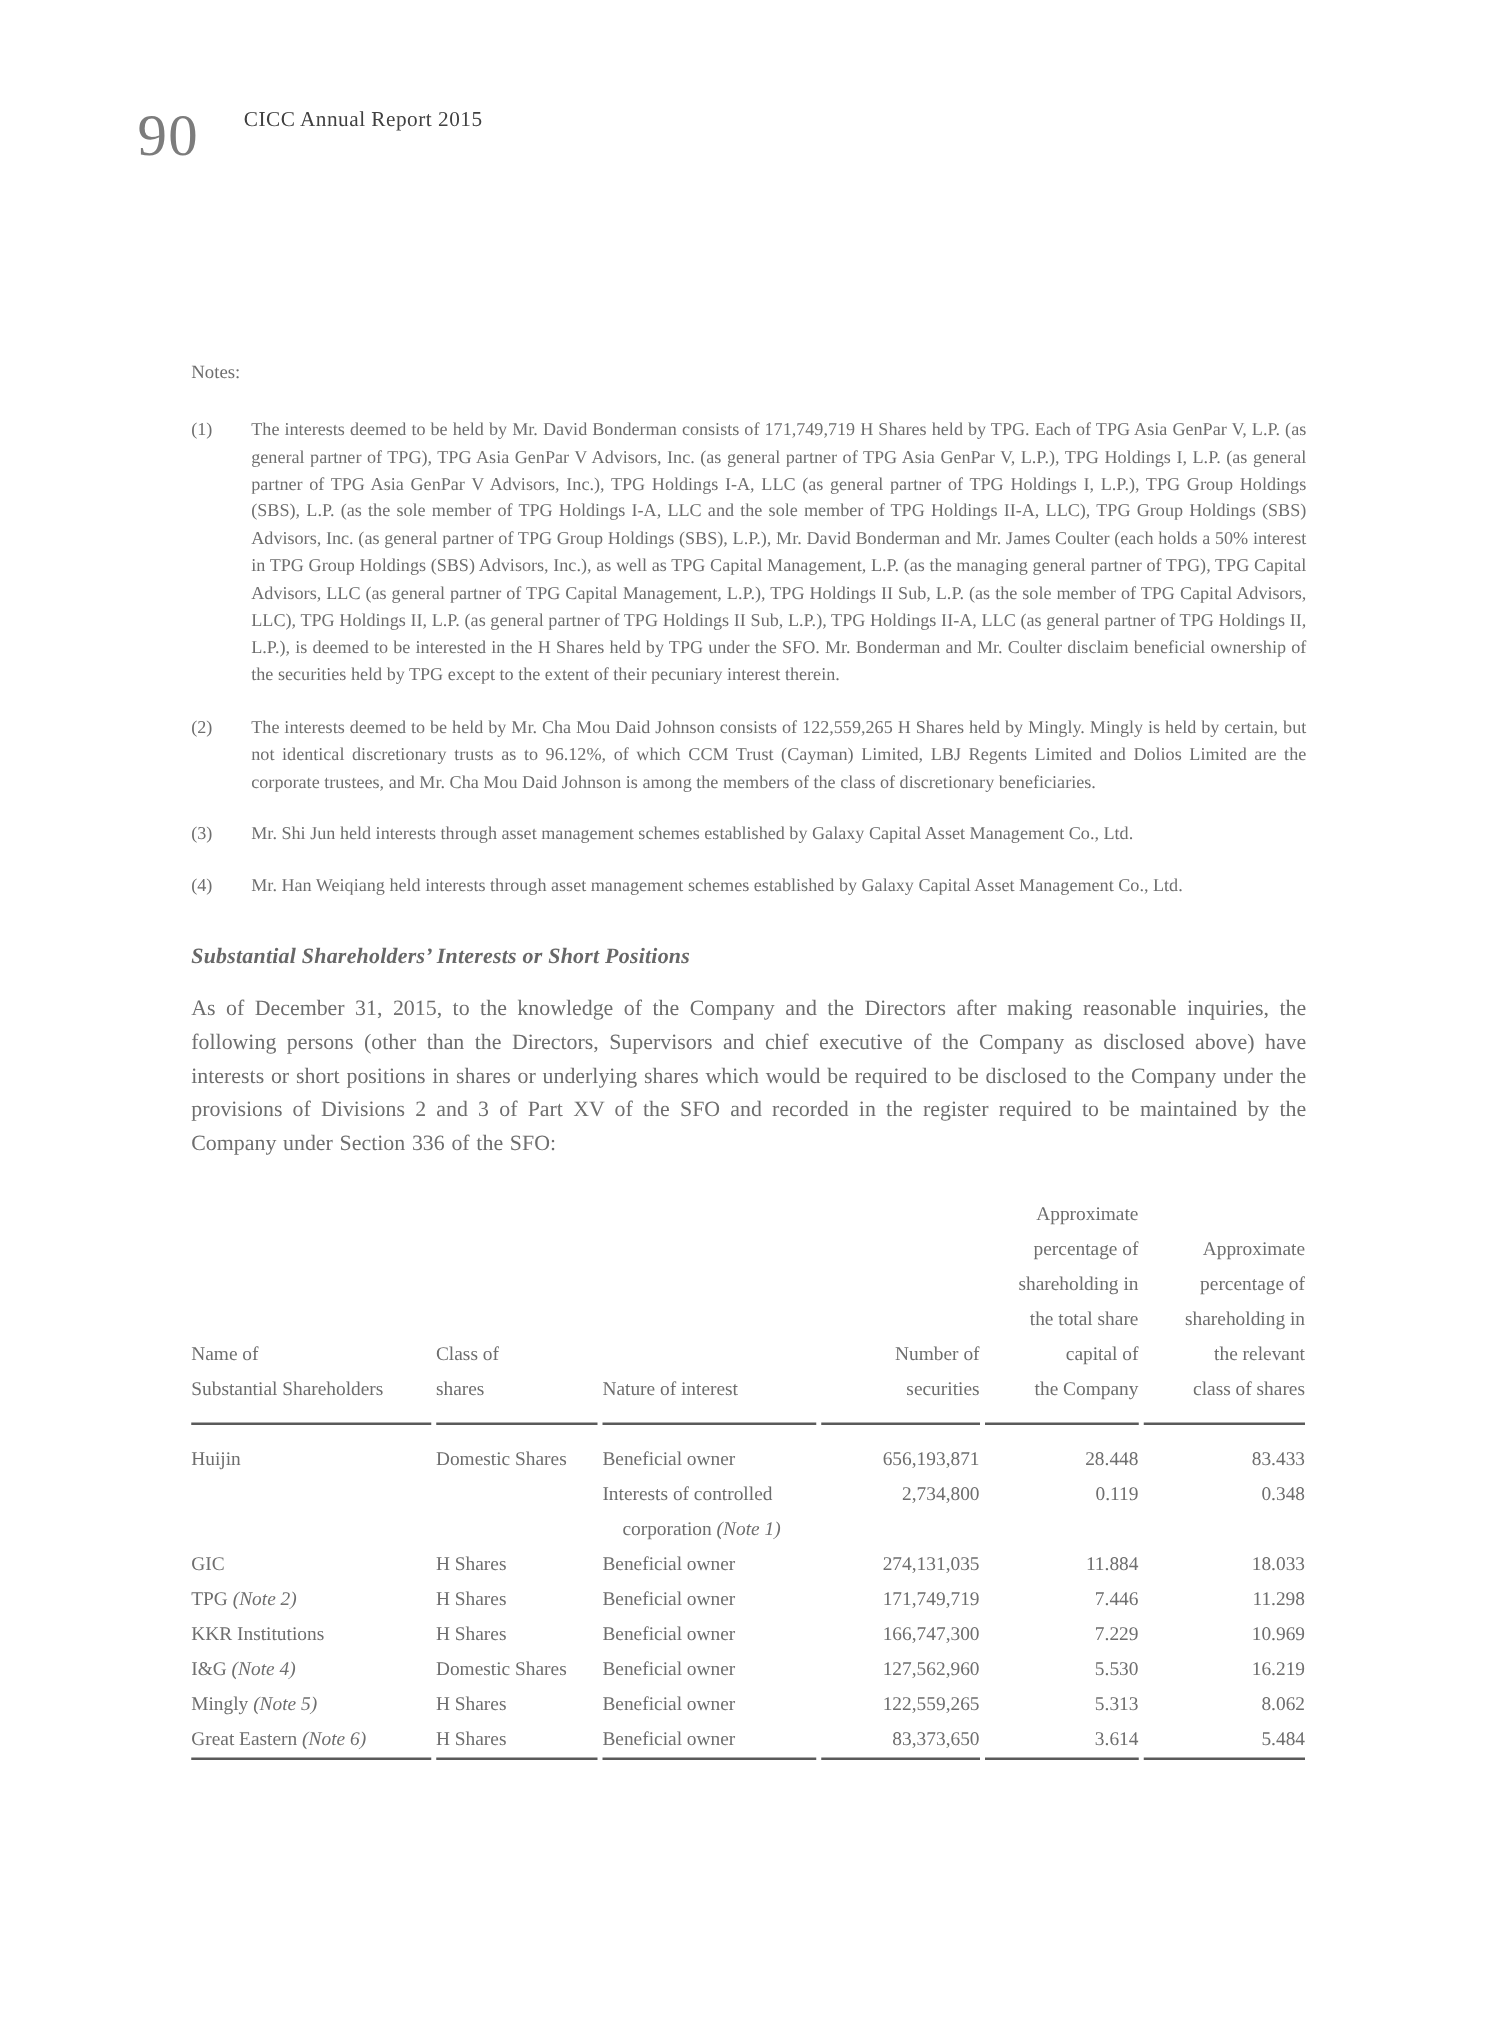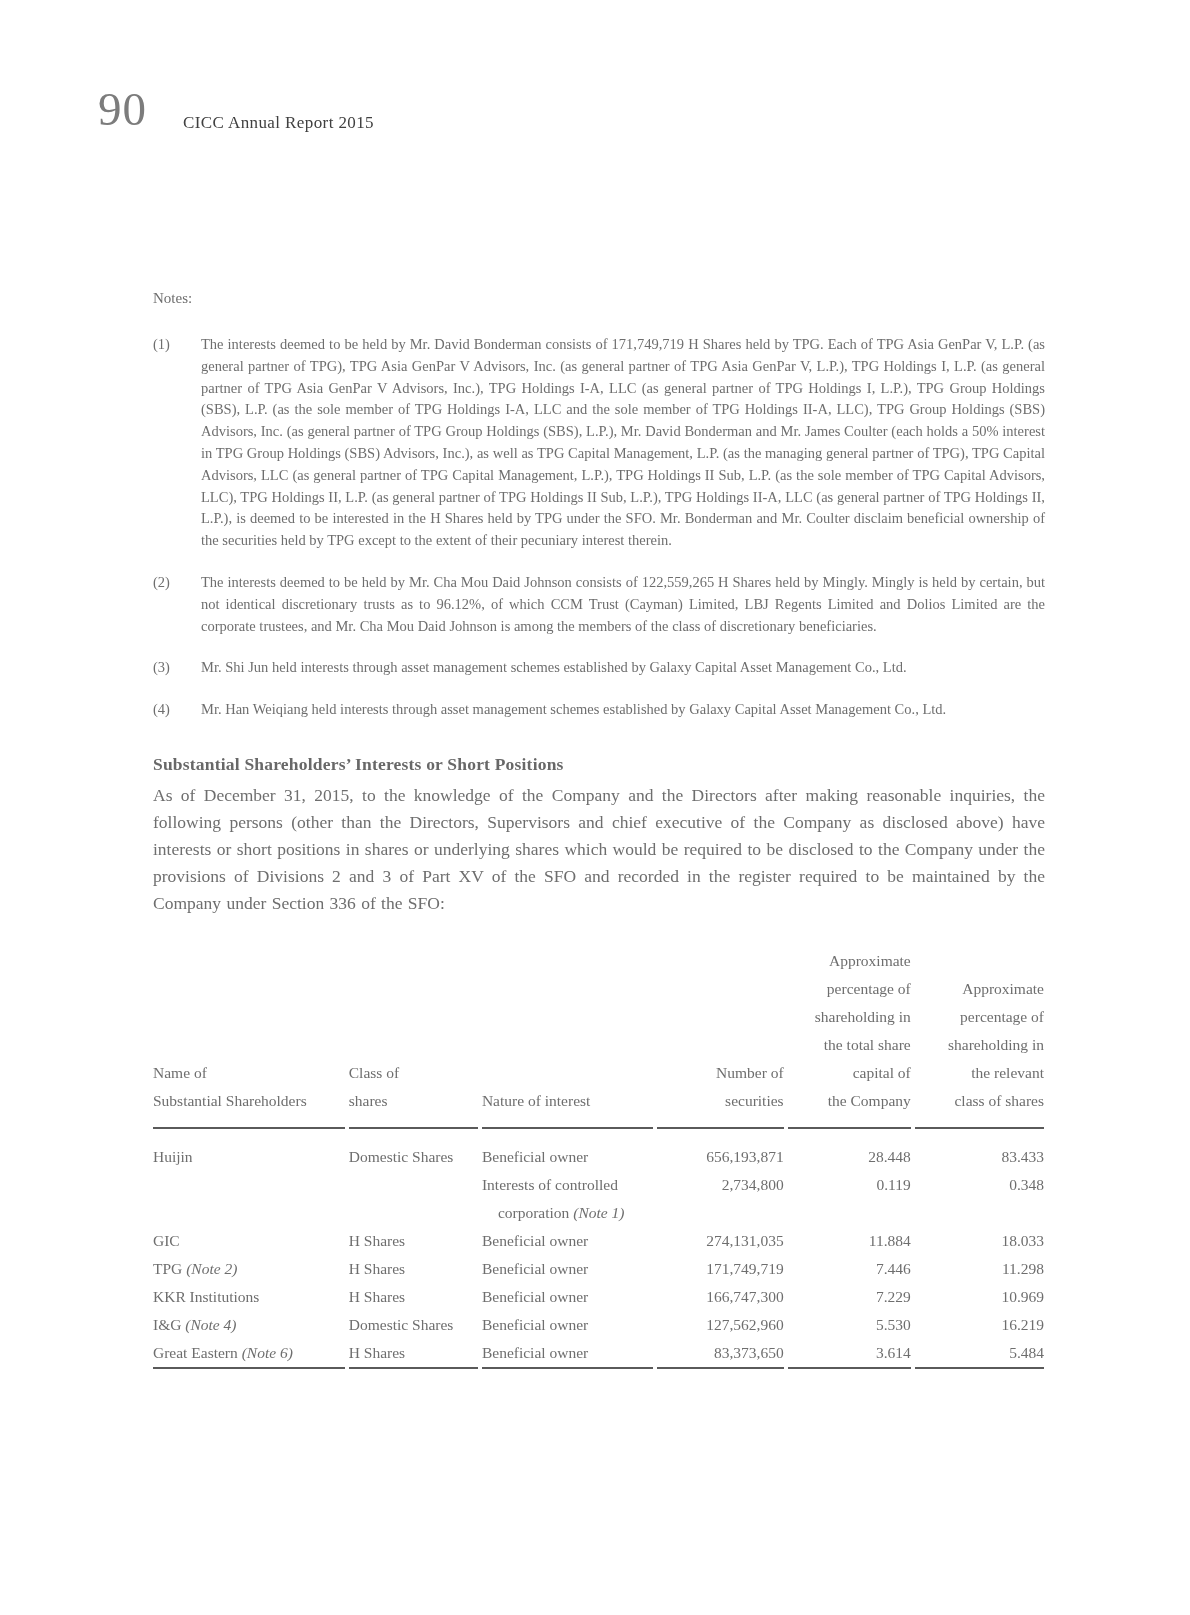--- a/index.html
+++ b/index.html
@@ -4,36 +4,36 @@
 <style>
   html,body{margin:0;padding:0;background:#ffffff;}
   body{
     width:1190px;height:1615px;
     font-family:"Liberation Serif","DejaVu Serif",serif;
     color:#6e6e6e;
   }
   .page{position:relative;width:1190px;height:1615px;background:#fff;overflow:hidden;}
 
   
-  .page-header{position:absolute;top:86px;left:98px;display:flex;align-items:flex-end;}
+  .page-header{position:absolute;top:86px;left:110px;display:flex;align-items:flex-start;}
   .page-number{font-size:47px;line-height:1;color:#7c7c7c;letter-spacing:1px;}
   .report-title{font-size:17px;margin-left:36px;color:#404040;letter-spacing:0.4px;}
 
   
   .content{position:absolute;top:290px;left:153px;width:892px;}
 
   .notes-label{font-size:15px;margin:0 0 27px 0;}
 
   .note{display:flex;margin-bottom:20px;}
   .note-num{flex:0 0 48px;font-size:14.5px;line-height:21.8px;}
   .note-text{flex:1;margin:0;font-size:14.5px;line-height:21.8px;text-align:justify;}
 
   .section-heading{
     font-size:17.5px;font-weight:bold;color:#686868;
-    margin:33px 0 7px 0;letter-spacing:0.2px;
+    margin:33px 0 18px 0;letter-spacing:0.2px;font-style:italic;
   }
   .intro{font-size:17.5px;line-height:27px;text-align:justify;margin:0 0 30px 0;word-spacing:1px;}
 
   
   table.sh-table{
     border-collapse:separate;border-spacing:4px 0;
     table-layout:fixed;width:899px;margin-left:-4px;
     font-size:15.5px;color:#6e6e6e;
   }
   .sh-table th,.sh-table td{padding:0;font-weight:normal;}
@@ -178,20 +178,28 @@
           <td class="num">10.969</td>
         </tr>
         <tr>
           <td><span>I&amp;G </span><span class="note-ref">(Note 4)</span></td>
           <td>Domestic Shares</td>
           <td><span>Beneficial owner</span><span class="note-ref"></span></td>
           <td class="num">127,562,960</td>
           <td class="num">5.530</td>
           <td class="num">16.219</td>
         </tr>
+        <tr>
+          <td><span>Mingly </span><span class="note-ref">(Note 5)</span></td>
+          <td>H Shares</td>
+          <td><span>Beneficial owner</span><span class="note-ref"></span></td>
+          <td class="num">122,559,265</td>
+          <td class="num">5.313</td>
+          <td class="num">8.062</td>
+        </tr>
         <tr class="last">
           <td><span>Great Eastern </span><span class="note-ref">(Note 6)</span></td>
           <td>H Shares</td>
           <td><span>Beneficial owner</span><span class="note-ref"></span></td>
           <td class="num">83,373,650</td>
           <td class="num">3.614</td>
           <td class="num">5.484</td>
         </tr>
       </tbody>
     </table>

